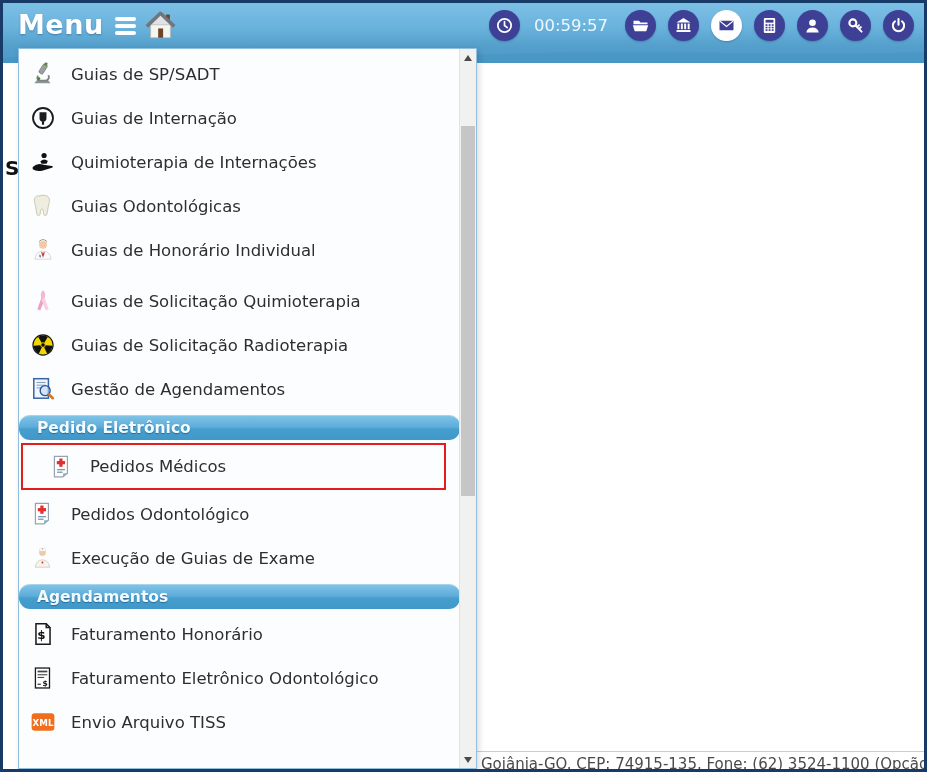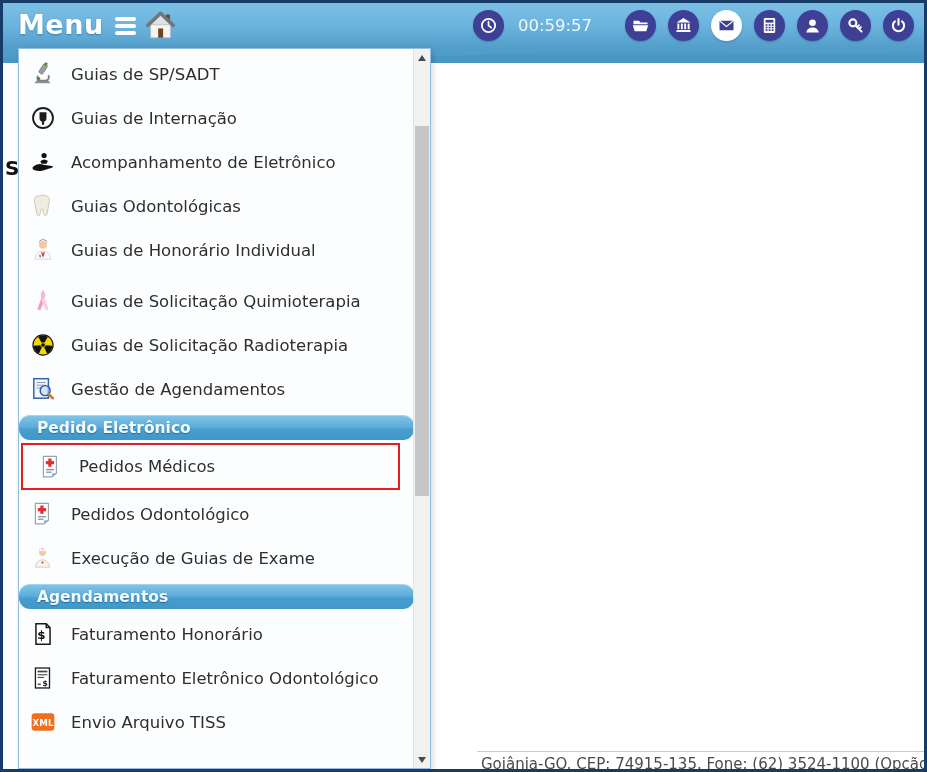--- a/index.html
+++ b/index.html
@@ -33,42 +33,42 @@
   .home-button svg { width:35px; height:35px; }
 
   .topbar-right { position:absolute; right:10px; top:7px; display:flex; align-items:center; gap:12px; }
   .circle-icon {
     width:31px; height:31px; border-radius:50%; background:#3e4096;
     display:flex; align-items:center; justify-content:center;
     box-shadow:0 1px 2px rgba(0,40,80,.25); cursor:pointer; flex:none;
   }
   .circle-icon svg { width:21px; height:21px; }
   .circle-icon.inverted { background:#ffffff; }
-  .time { color:#eef8ff; font-size:16.5px; margin:0 21px 0 2px; }
+  .time { color:#eef8ff; font-size:16.5px; margin:0 5px 0 2px; }
 
   
   .behind-text { position:absolute; left:2px; top:153px; font-size:20px; font-weight:bold; color:#111; }
   .footer-line { position:absolute; left:474px; right:0; top:748px; height:1px; background:#cccccc; }
   .footer-text { position:absolute; left:478px; top:752px; font-size:15px; color:#4a4a4a; white-space:nowrap; }
 
   
   .menu-panel {
-    position:absolute; left:15px; top:45px; width:413px; height:721px;
+    position:absolute; left:15px; top:45px; width:459px; height:721px;
     background:#fcfdfe; border:1px solid #8fbede; box-sizing:border-box;
     box-shadow:2px 2px 6px rgba(0,0,0,.15);
   }
   .menu-content { position:absolute; left:0; top:0; right:16px; bottom:0; padding-top:3px; overflow:hidden; }
   .menu-item { height:44px; display:flex; align-items:center; padding-left:11px; cursor:pointer; background:#fcfdfe; }
   .mi-icon { width:26px; height:26px; margin-right:15px; flex:none; display:flex; align-items:center; justify-content:center; }
   .mi-icon svg { width:26px; height:26px; }
   .mi-label { font-size:16.5px; color:#2e2e2e; white-space:nowrap; }
   .menu-item.gap-before { margin-top:7px;align-items:center; }
   .menu-item.highlighted {
     border:2px solid #e31d1d; height:47px; box-sizing:border-box;
-    margin:3px 14px 2px 2px; padding-left:15px;
+    margin:3px 14px 2px 2px; padding-left:26px;
   }
   .menu-section-header {
     height:24px; margin:4px 0 3px 0; display:flex; align-items:center; padding-left:18px;
     background:linear-gradient(180deg,#7fc3e6 0%,#5eadda 45%,#459ecd 55%,#3f98c8 100%);
     border-top:1px solid #a5d4ec;
     color:#f4fbff; font-weight:bold; font-size:15.5px;
     text-shadow:0 1px 1px rgba(20,70,110,.55);
     border-radius:11px;
   }
 
@@ -209,21 +209,21 @@
             <span class="mi-label">Guias de Internação</span>
           </div>
           <div class="menu-item">
             <span class="mi-icon">
               <svg viewBox="0 0 24 24">
                 <circle cx="13" cy="6" r="2.4" fill="#111"></circle>
                 <path d="M9.5 11.5 q3.5 -3.5 7 -0.5 l-1.2 2.6 h-4.6 Z" fill="#111"></path>
                 <path d="M2.5 16.5 q4.5 -4 10 -2 l7.5 1.2 q2.2 .6 .2 1.7 l-9 2.6 q-5 1.2 -8.7 -1.2 Z" fill="#111"></path>
               </svg>
             </span>
-            <span class="mi-label">Acompanhamento de Eletrônico</span>
+            <span class="mi-label">Quimioterapia de Internações</span>
           </div>
           <div class="menu-item">
             <span class="mi-icon">
               <svg viewBox="0 0 24 24">
                 <path d="M8.2 2.8 q3.8 -1.8 7.6 0 q3.2 1.8 1.8 6.6 q-1 3.2 -1.5 8.2 q-.3 3.4 -2.1 3.4 q-1.6 0 -1.8 -4.2 q-.1 -2.2 -1.2 -2.2 t-1.2 2.2 q-.2 4.2 -1.8 4.2 q-1.8 0 -2.1 -3.4 q-.5 -5 -1.5 -8.2 q-1.4 -4.8 1.8 -6.6 Z" fill="#efeddf" stroke="#c6c2ac" stroke-width="0.8"></path>
               </svg>
             </span>
             <span class="mi-label">Guias Odontológicas</span>
           </div>
           <div class="menu-item">

